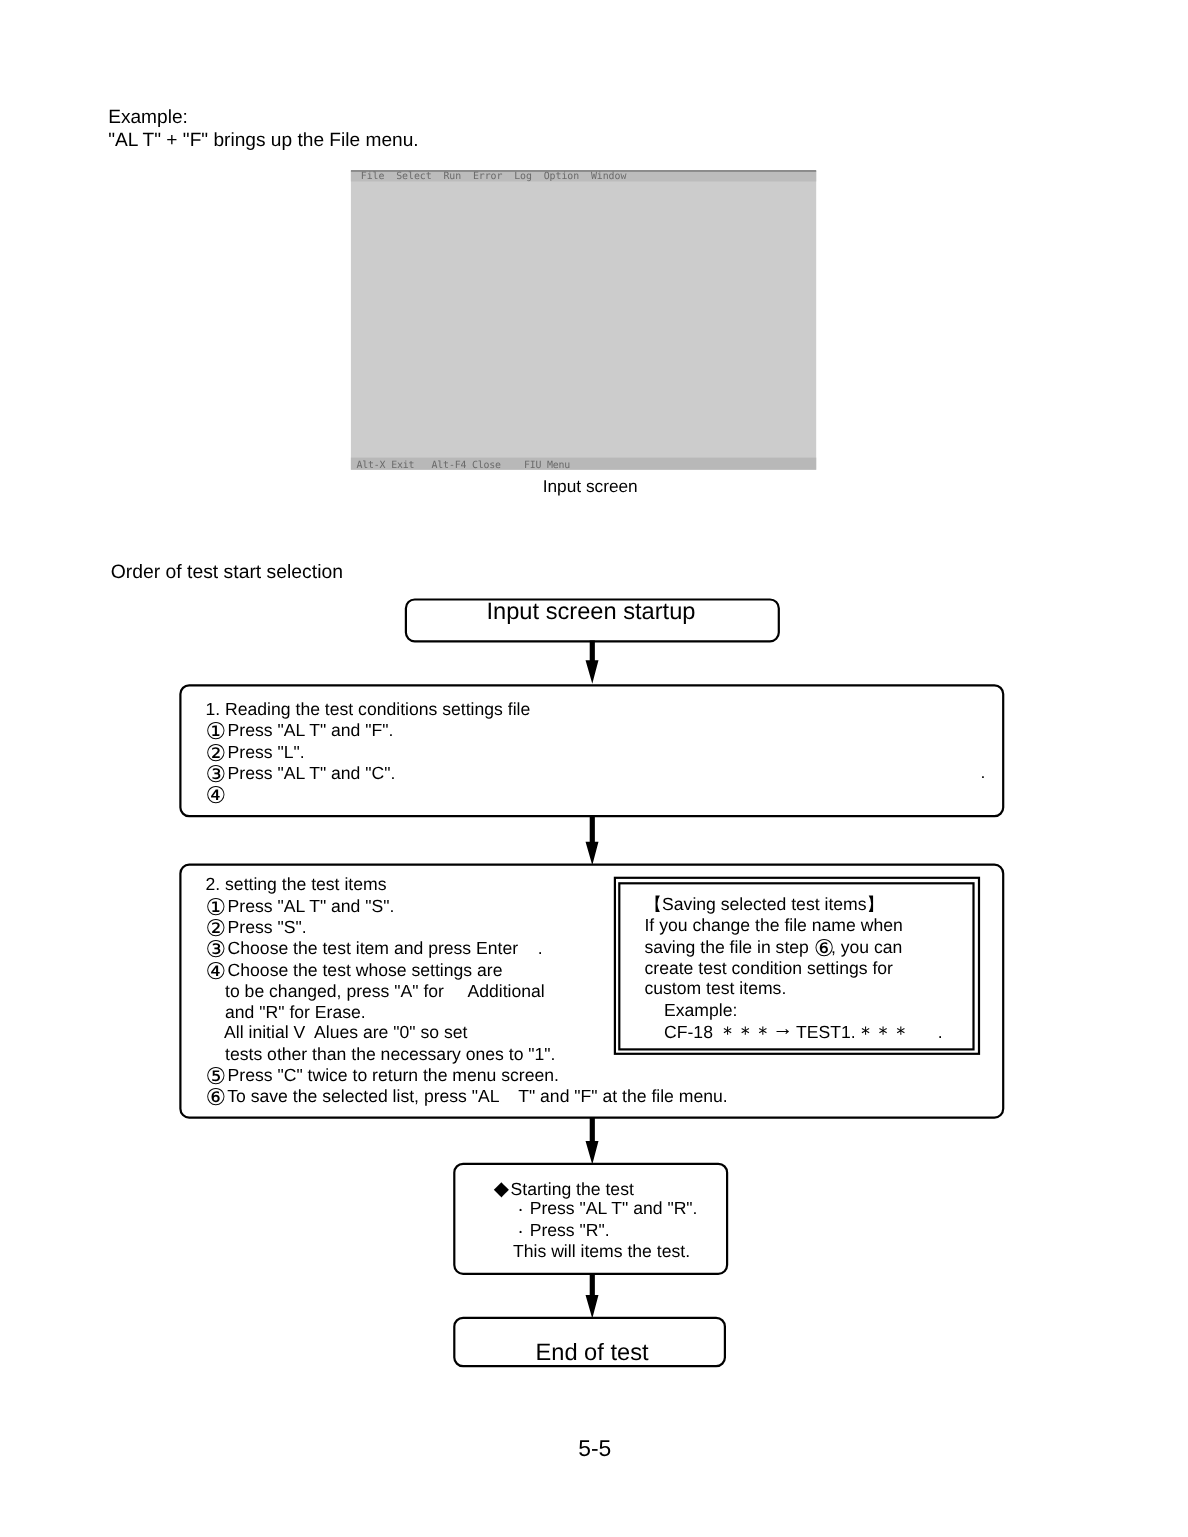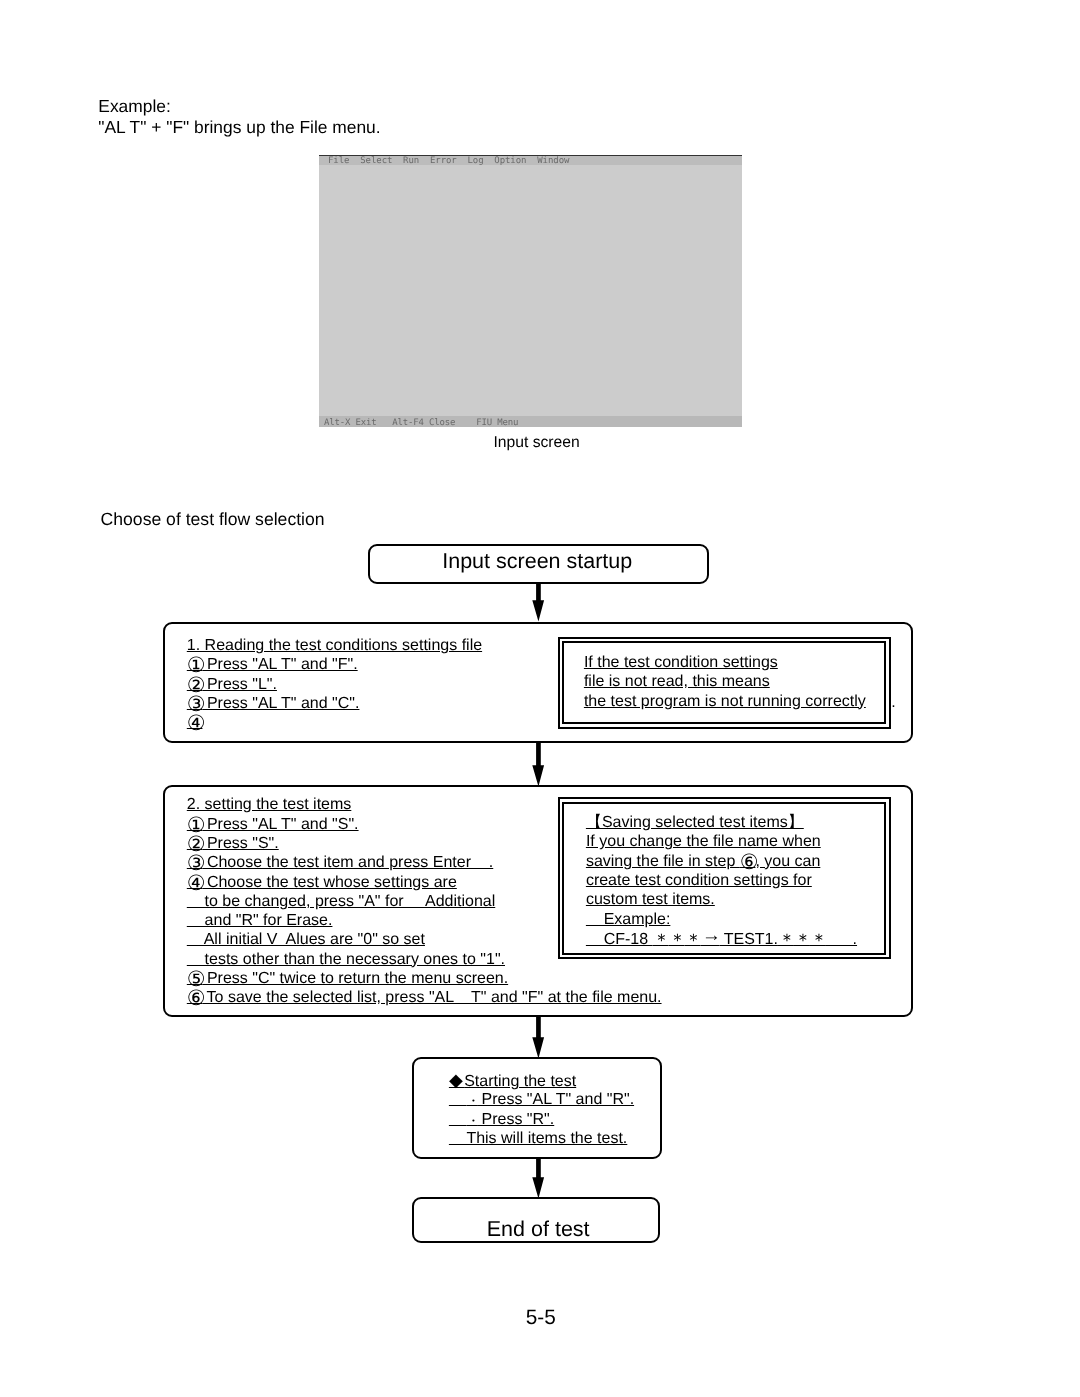--- a/index.html
+++ b/index.html
@@ -18,25 +18,25 @@
   .shot-topline{position:absolute;left:0;top:0;width:100%;height:1.4px;background:#333;}
   .shot-menubar{position:absolute;left:0;top:1.4px;width:100%;height:9.2px;background:#bcbcbc;}
   .shot-statusbar{position:absolute;left:0;top:261.9px;width:100%;height:10.5px;background:#b8b8b8;}
   .dosrow{position:absolute;font-family:"DejaVu Sans Mono",monospace;font-size:9px;
           color:#6a6a6a;white-space:pre;line-height:9px;}
 
   .caption{font-size:15.7px;}
 
   
   .rbox{border:2.2px solid #000;border-radius:9px;box-sizing:border-box;background:#fff;}
-  .rbox-title{display:flex;align-items:center;justify-content:center;font-size:21.5px;line-height:1;}
+  .rbox-title{display:flex;align-items:flex-start;justify-content:center;font-size:21.5px;line-height:1;}
   .innerbox{border:2.2px solid #000;box-sizing:border-box;background:#fff;padding:2.8px;}
   .innerbox > .ib2{border:2.1px solid #000;box-sizing:border-box;width:100%;height:100%;position:relative;}
   .btxt{font-size:16px;white-space:pre;}
-  .btxt .ln{height:19.29px;line-height:19.29px;white-space:pre;text-decoration:underline;}
+  .btxt .ln{height:19.29px;line-height:19.29px;white-space:pre;}
   .btxt .cnum{font-size:21px;line-height:0;vertical-align:-2.8px;letter-spacing:-3.2px;}
   .btxt .ast{font-size:18px;letter-spacing:-2px;vertical-align:-1.6px;}
   .btxt .rarrow{font-size:19px;position:relative;top:-2.5px;letter-spacing:-1.5px;margin-left:-3px;}
     .btxt .dia{font-size:18px;letter-spacing:1.4px;}
   .btxt .mdot{font-size:13px;vertical-align:-0.6px;letter-spacing:-2.6px;}
   .arrow svg{display:block;}
   .pageno{font-size:20.8px;}
 </style>
 </head>
 <body>
@@ -48,39 +48,34 @@
 
   <div class="abs shot">
     <div class="shot-topline"></div>
     <div class="shot-menubar"></div>
     <div class="dosrow" style="left:9.0px;top:2.0px;letter-spacing:-0.055px;">File  Select  Run  Error  Log  Option  Window</div>
     <div class="shot-statusbar"></div>
     <div class="dosrow" style="left:5.1px;top:264.0px;letter-spacing:-0.17px;">Alt-X Exit   Alt-F4 Close    FIU Menu</div>
   </div>
   <div class="abs caption" style="left:493.4px;top:433.5px;">Input screen</div>
 
-  <div class="abs" style="left:100.6px;top:508.5px;font-size:17.6px;">Choose of test flow selection</div>
+  <div class="abs" style="left:100.6px;top:508.5px;font-size:17.6px;">Order of test start selection</div>
 
   <div class="abs rbox rbox-title" style="left:367.5px;top:543.8px;width:341px;height:39.8px;padding-bottom:3.6px;padding-right:1.5px;">
     <span>Input screen startup</span>
   </div>
 
   <div class="abs arrow" style="left:530.5px;top:581.5px;">
     <svg width="14.4" height="40" viewBox="0 0 14.4 40">
         <path d="M5.1 0 H9.8 V18.3 H13.1 L7.45 39.6 L1.3 18.3 H5.1 Z" fill="#000"></path>
       </svg>
   </div>
 
   <div class="abs rbox" style="left:163.3px;top:622.2px;width:750.2px;height:120.8px;">
     <div class="abs btxt" style="left:21.5px;top:11.9px;"><div class="ln">1. Reading the test conditions settings file</div><div class="ln"><span class="cnum">①</span> Press "AL T" and "F".</div><div class="ln"><span class="cnum">②</span> Press "L".</div><div class="ln"><span class="cnum">③</span> Press "AL T" and "C".</div><div class="ln"><span class="cnum">④</span></div></div>
-    <div class="abs innerbox" style="left:392.3px;top:12.5px;width:333px;height:92.3px;">
-      <div class="ib2">
-          <div class="abs btxt" style="left:19.5px;top:9.5px;"><div class="ln">If the test condition settings</div><div class="ln">file is not read, this means</div><div class="ln">the test program is not running correctly</div></div>
-        </div>
-    </div>
     <div class="abs btxt" style="left:726px;top:69.6px;">.</div>
   </div>
 
   <div class="abs arrow" style="left:530.5px;top:741.5px;">
     <svg width="14.4" height="45" viewBox="0 0 14.4 45">
         <path d="M5.1 0 H9.8 V23.3 H13.1 L7.45 44.6 L1.3 23.3 H5.1 Z" fill="#000"></path>
       </svg>
   </div>
 
   <div class="abs rbox" style="left:163.3px;top:785.3px;width:750.2px;height:231.4px;">

